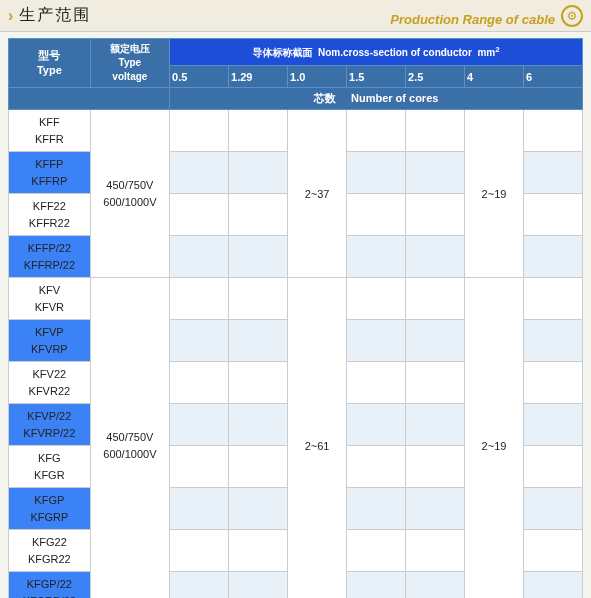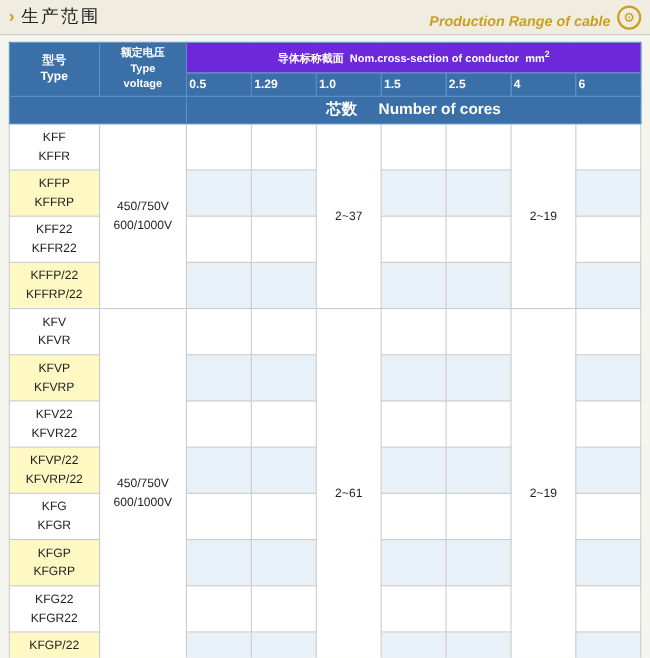--- a/index.html
+++ b/index.html
@@ -94,21 +94,21 @@
       background: #3a6fa8;
       color: white;
       text-align: center;
       vertical-align: middle;
       border: 1px solid #5a8fc8;
       padding: 3px 14px;
       font-size: 10px;
       line-height: 1.4;
     }
     .th-section-header {
-      background: #6d28d9;
+      background: #1d4ed8;
       color: white;
       text-align: center;
       vertical-align: middle;
       border: 1px solid #5a8fc8;
       padding: 3px 2px;
       font-size: 10px;
       line-height: 1.4;
     }
     .th-num {
       background: #3a6fa8;
@@ -119,36 +119,36 @@
       padding: 3px 2px;
       font-size: 11px;
     }
     .th-cores-header {
       background: #3a6fa8;
       color: white;
       text-align: center;
       vertical-align: middle;
       border: 1px solid #5a8fc8;
       padding: 3px 2px;
-      font-size: 14px;
+      font-size: 11px;
     }
 
     
     .td-type-white {
       background: white;
       text-align: center;
       vertical-align: middle;
       border: 1px solid #ccc;
       padding: 4px 2px;
       font-size: 11px;
       line-height: 1.5;
       color: #222;
     }
     .td-type-blue {
-      background: #fef9c3;
+      background: #3b82f6;
       text-align: center;
       vertical-align: middle;
       border: 1px solid #ccc;
       padding: 4px 2px;
       font-size: 11px;
       line-height: 1.5;
       color: #222;
     }
     .td-voltage {
       background: white;

